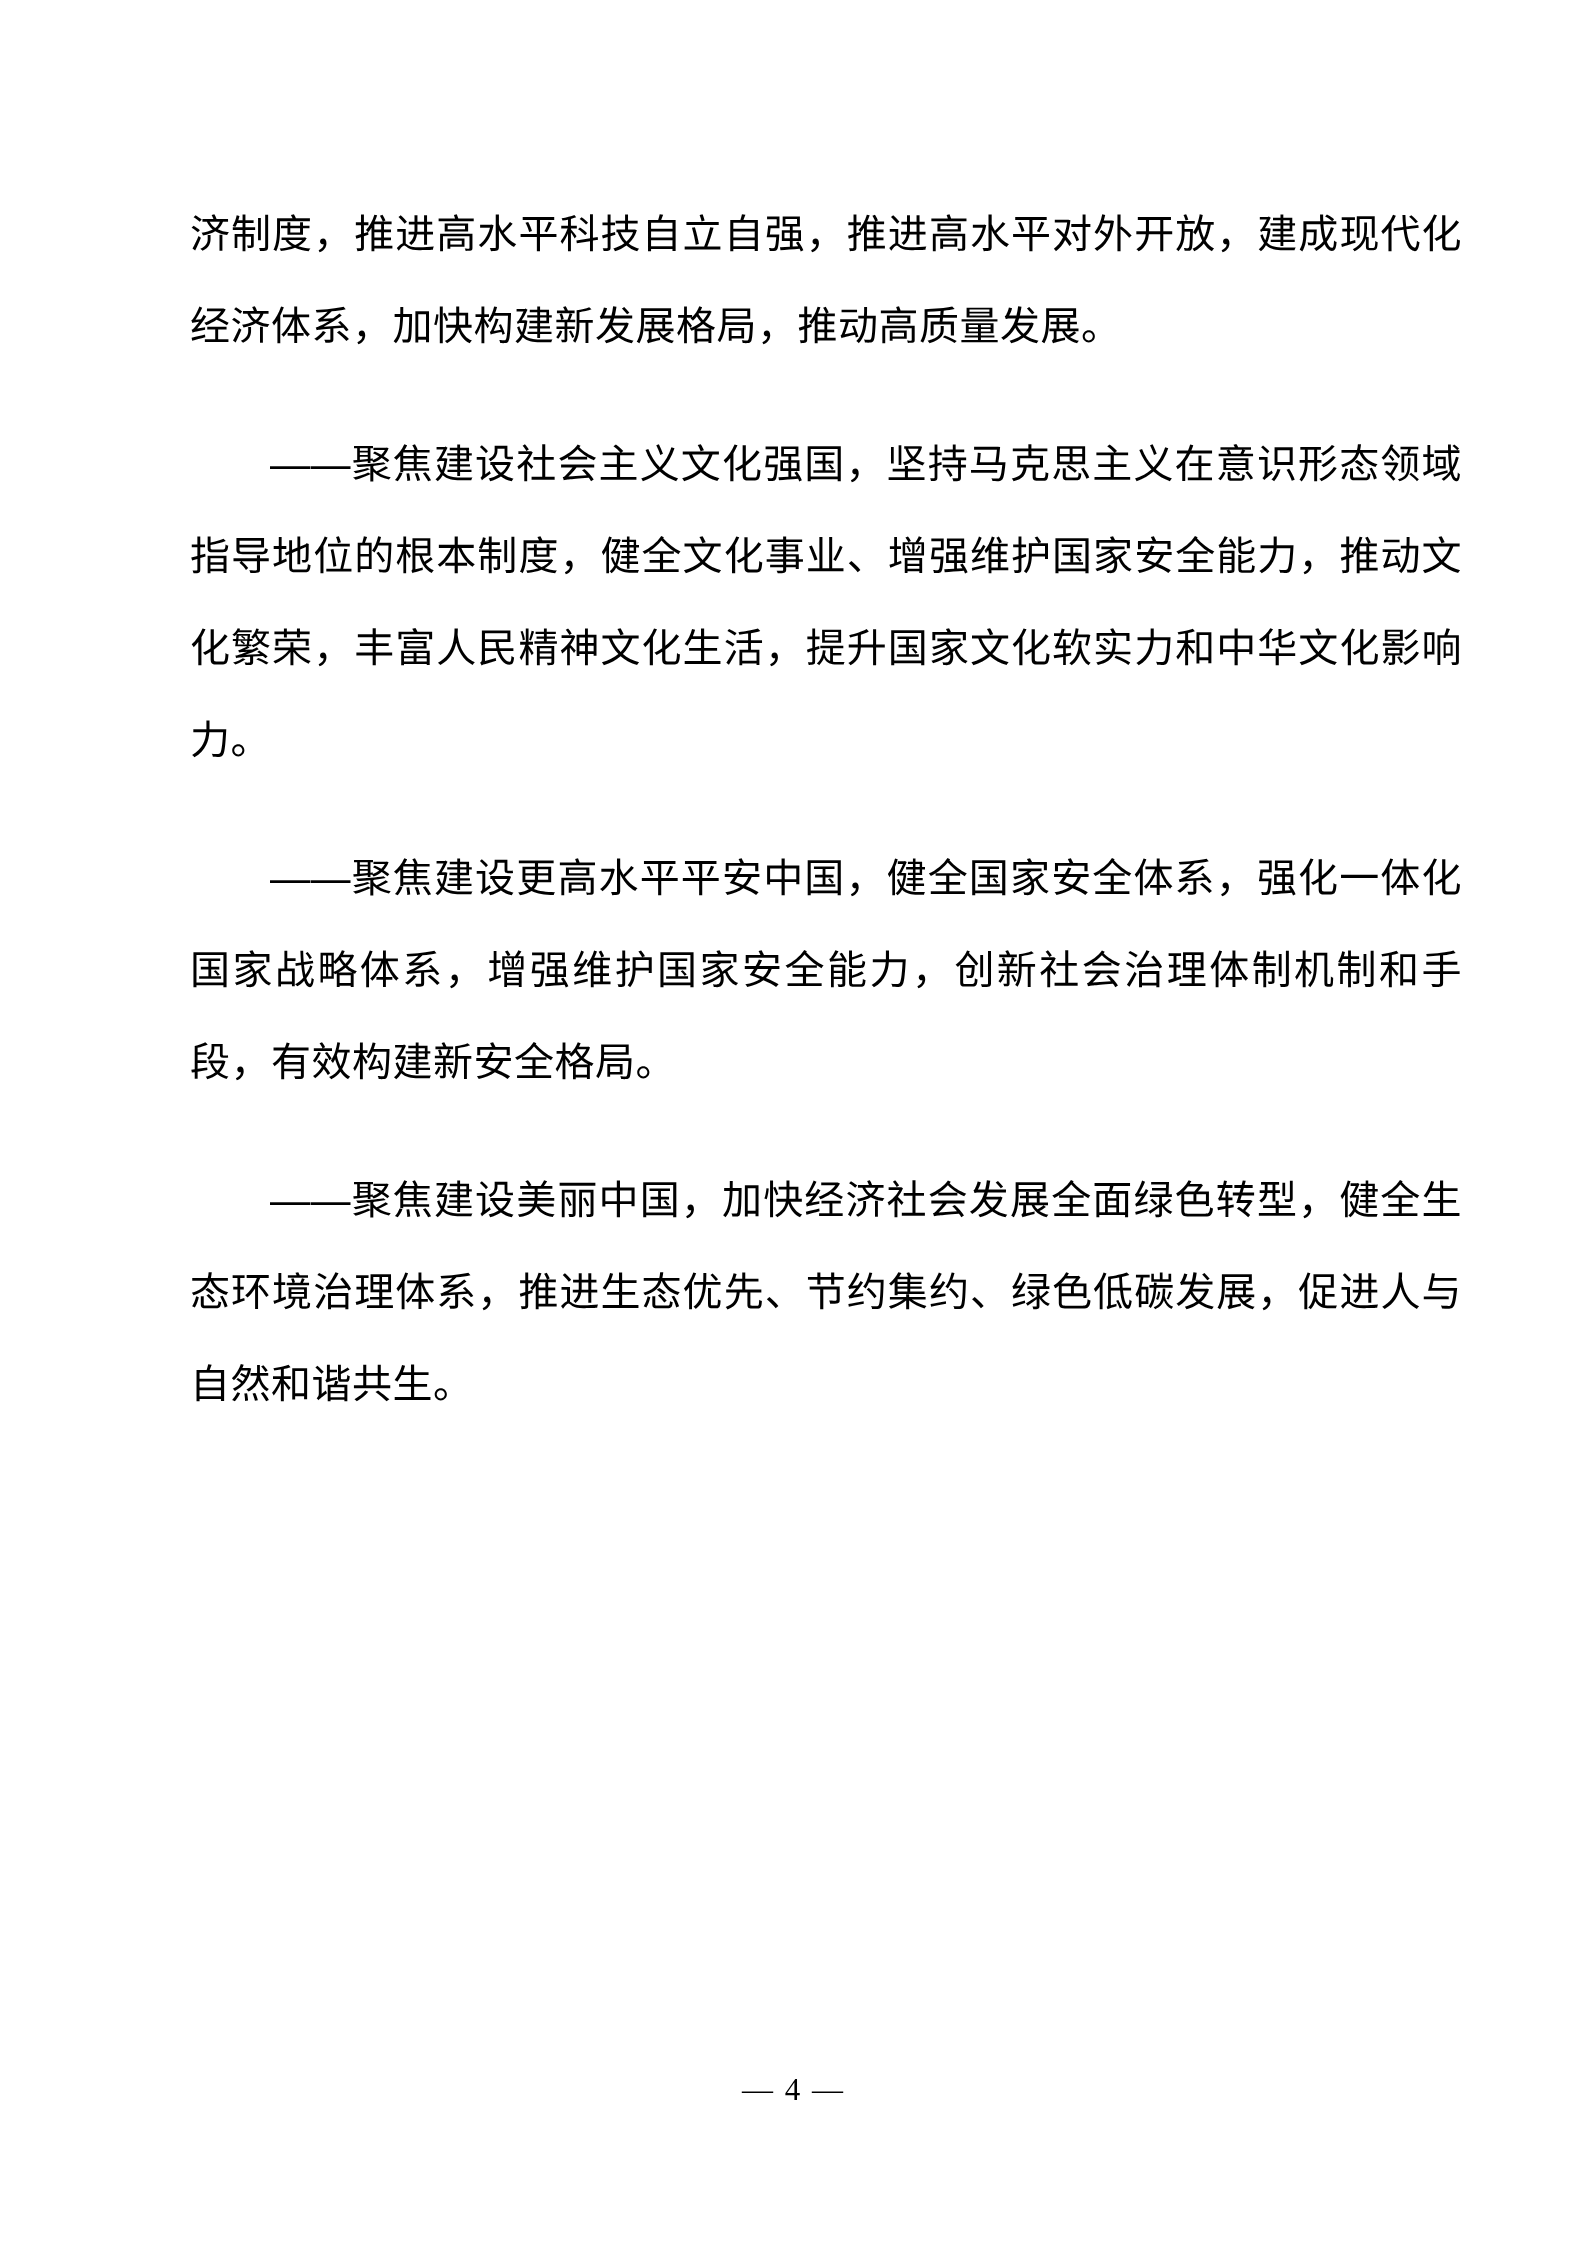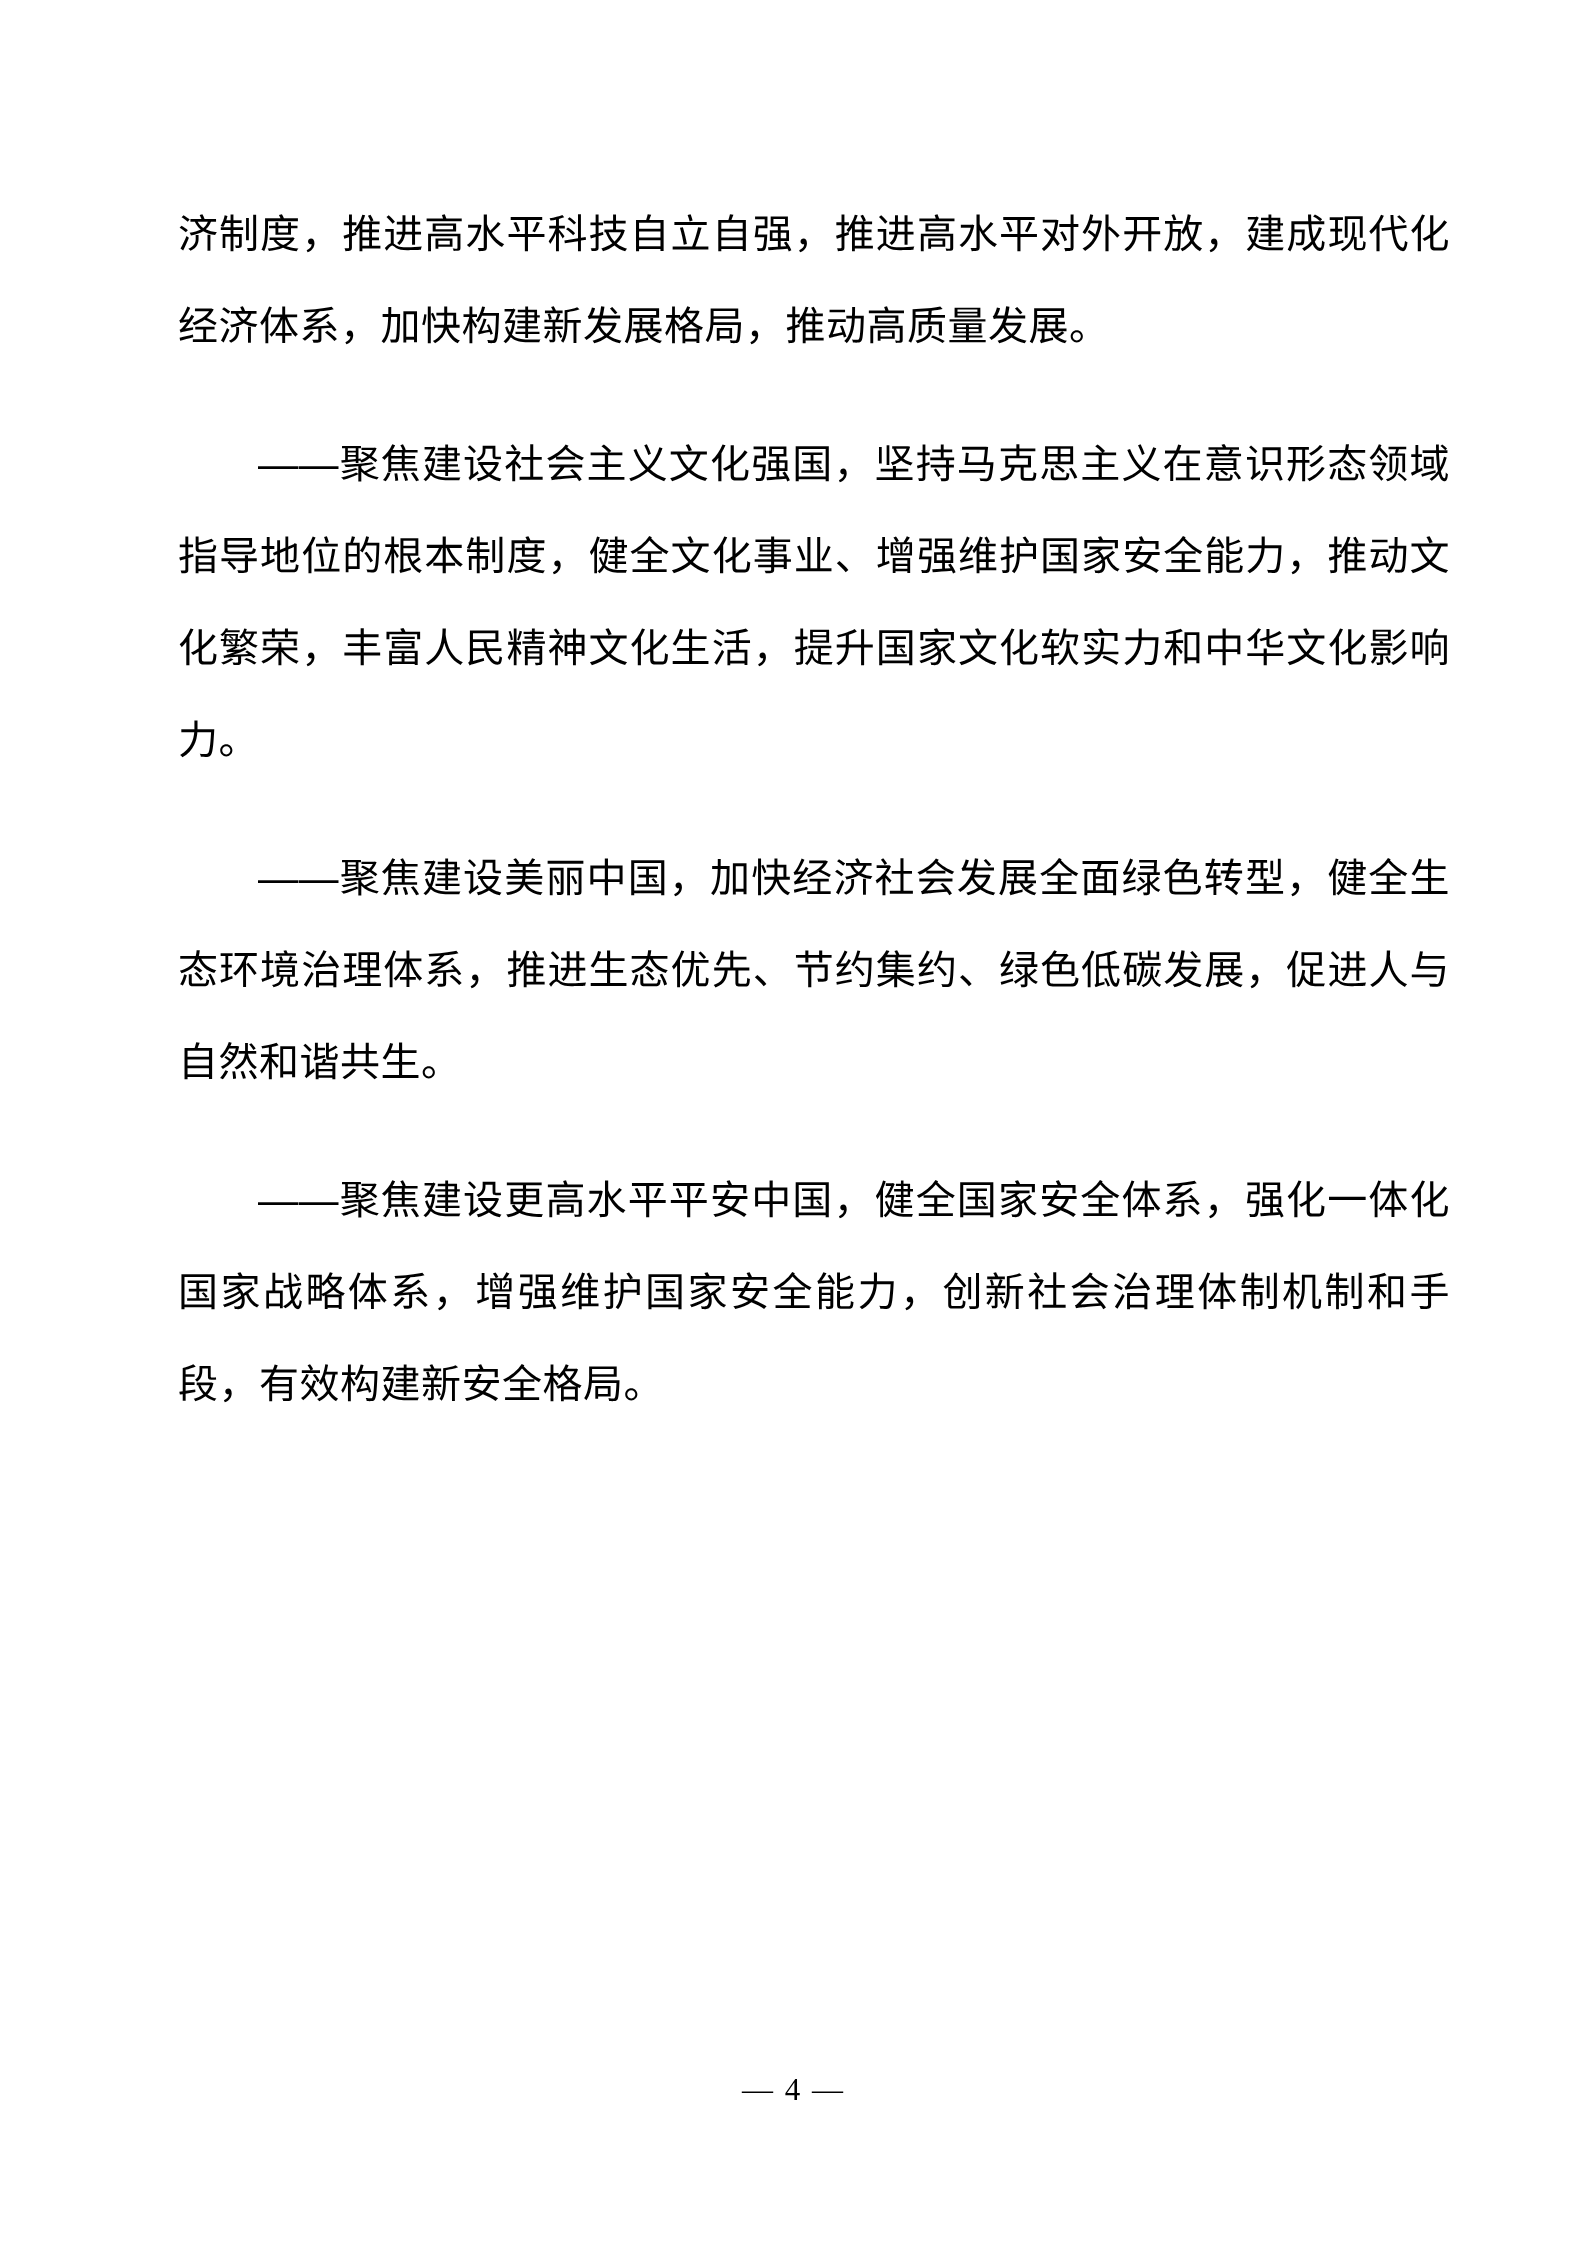--- a/index.html
+++ b/index.html
@@ -11,21 +11,21 @@
     position: relative;
     width: 1587px;
     height: 2245px;
     background: #ffffff;
     overflow: hidden;
     font-family: "Liberation Sans", sans-serif;
     color: #000000;
   }
   .content {
     position: absolute;
-    left: 178px;
+    left: 190px;
     top: 188px;
     width: 1272px;
   }
   .para {
     margin: 0 0 46px 0;
     font-size: 40px;
     line-height: 92px;
     text-align: justify;
     text-justify: inter-character;
     letter-spacing: 0.5px;
@@ -48,19 +48,19 @@
     letter-spacing: 2px;
   }
 </style>
 </head>
 <body>
 
 <div class="page">
   <div class="content">
     <p class="para">济制度，推进高水平科技自立自强，推进高水平对外开放，建成现代化经济体系，加快构建新发展格局，推动高质量发展。</p>
     <p class="para indent">——聚焦建设社会主义文化强国，坚持马克思主义在意识形态领域指导地位的根本制度，健全文化事业、增强维护国家安全能力，推动文化繁荣，丰富人民精神文化生活，提升国家文化软实力和中华文化影响力。</p>
+    <p class="para indent">——聚焦建设更高水平平安中国，健全国家安全体系，强化一体化国家战略体系，增强维护国家安全能力，创新社会治理体制机制和手段，有效构建新安全格局。</p>
     <p class="para indent">——聚焦建设美丽中国，加快经济社会发展全面绿色转型，健全生态环境治理体系，推进生态优先、节约集约、绿色低碳发展，促进人与自然和谐共生。</p>
-    <p class="para indent">——聚焦建设更高水平平安中国，健全国家安全体系，强化一体化国家战略体系，增强维护国家安全能力，创新社会治理体制机制和手段，有效构建新安全格局。</p>
   </div>
   <div class="footer">
     <span class="page-number">— 4 —</span>
   </div>
 </div>
 
 </body></html>

